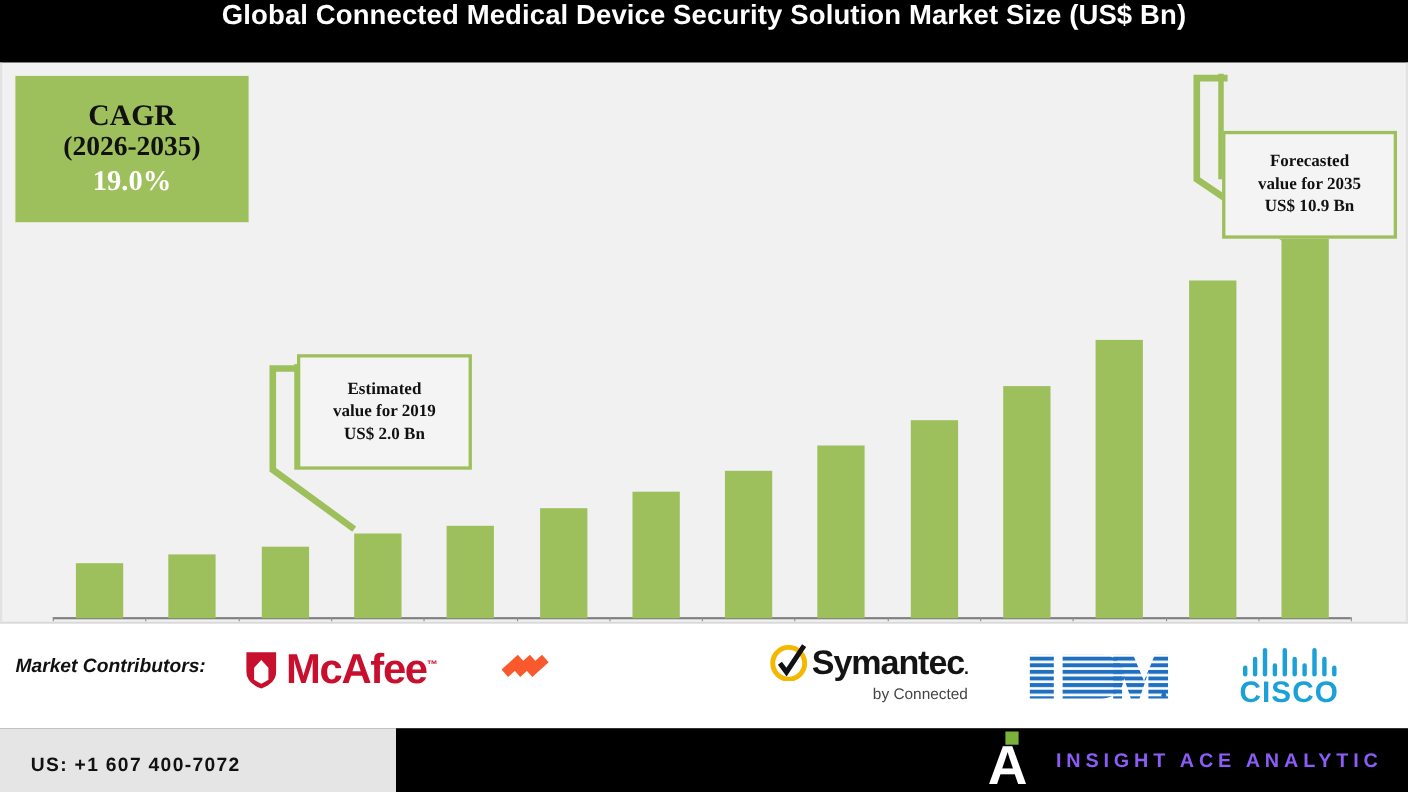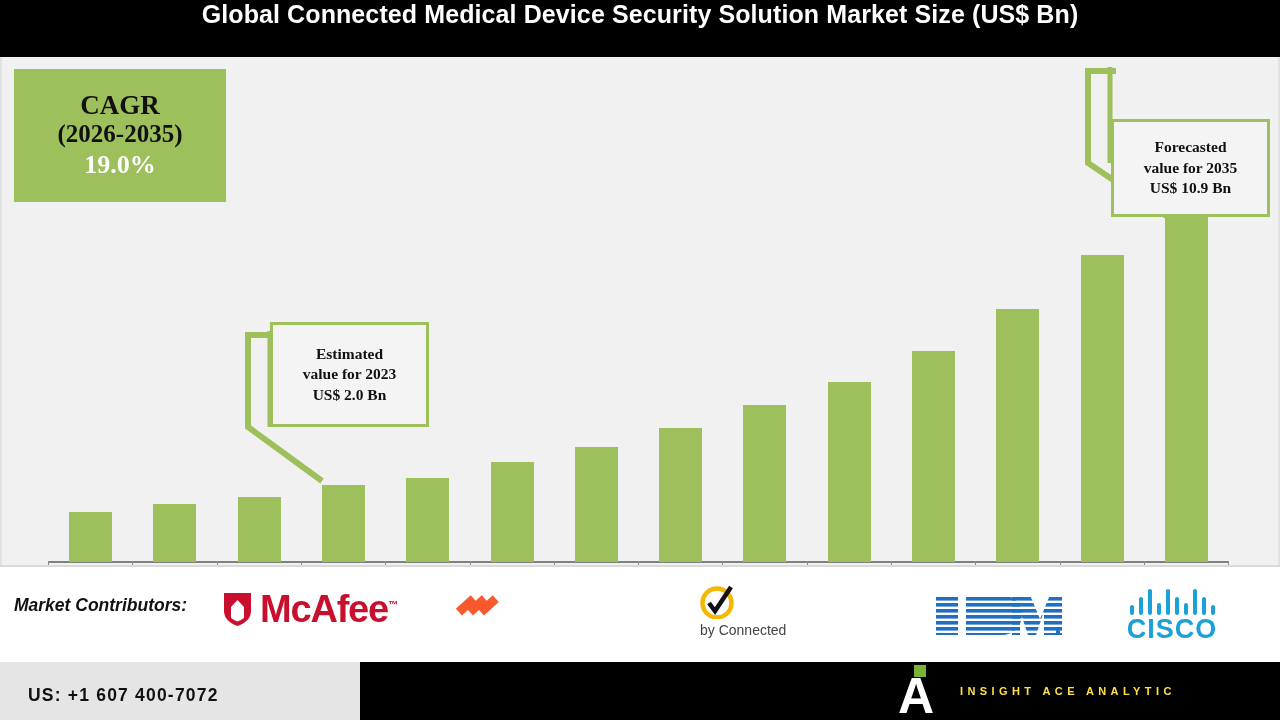--- a/index.html
+++ b/index.html
@@ -153,21 +153,21 @@
     letter-spacing:1.2px;font-family:"Liberation Sans", sans-serif;
   }
   .brand{position:absolute;left:898px;top:0;height:58px;display:flex;align-items:center;}
   .brand-mark{position:relative;width:40px;height:52px;margin-right:22px;}
   .brand-a{
     position:absolute;left:0;bottom:0;font-size:50px;font-weight:bold;color:#ffffff;
     font-family:"Liberation Sans", sans-serif;line-height:0.82;
   }
   .brand-sq{position:absolute;left:16px;top:0;width:12px;height:12px;background:#7bb23a;}
   .brand-text{
-    font-size:11px;font-weight:bold;color:#fde047;letter-spacing:4.4px;
+    font-size:18px;font-weight:bold;color:#8b5cf6;letter-spacing:4.4px;
     font-family:"Liberation Sans", sans-serif;
     text-align:center;
   }
 </style>
 </head>
 <body>
 
 <div class="page">
 
   <div class="title-bar">
@@ -264,21 +264,21 @@
         <div class="xlabel" style="left: 1095.9px;">2035 (F)</div>
       </div>
 
     <svg class="leader" style="left:238px;top:272px;width:110px;height:160px;" viewBox="0 0 110 160">
       <path d="M 36 6 L 8 6 L 8 98 L 82 152" fill="none" stroke="#9dbf5c" stroke-width="6"></path>
       <path d="M 30 2 L 30 98" fill="none" stroke="#9dbf5c" stroke-width="5"></path>
     </svg>
 
     <div class="callout callout-est">
       <div class="cl">Estimated</div>
-      <div class="cl">value for 2023</div>
+      <div class="cl">value for 2019</div>
       <div class="cl">US$ 2.0 Bn</div>
     </div>
 
     <svg class="leader" style="left:1078px;top:8px;width:110px;height:160px;" viewBox="0 0 110 160">
       <path d="M 36 6 L 8 6 L 8 98 L 88 152" fill="none" stroke="#9dbf5c" stroke-width="6"></path>
       <path d="M 30 2 L 30 98" fill="none" stroke="#9dbf5c" stroke-width="5"></path>
     </svg>
 
     <div class="callout callout-fc">
       <div class="cl">Forecasted</div>
@@ -313,20 +313,21 @@
     </div>
 
     <div class="symantec">
       <div class="sym-row">
         <div class="sym-mark">
           <svg width="34" height="34" viewBox="0 0 34 34">
             <circle cx="17" cy="18" r="14.5" fill="none" stroke="#f5b800" stroke-width="4.5"></circle>
             <path d="M9 18 L15 26 L31 2" fill="none" stroke="#111111" stroke-width="4.5"></path>
           </svg>
         </div>
+        <div class="sym-text">Symantec<span style="font-size:16px;">.</span></div>
       </div>
       <div class="sym-sub">by Connected</div>
     </div>
 
     <div class="ibm">
       <svg width="126" height="48" viewBox="0 0 126 48">
         <defs>
           <pattern id="stripes" width="6" height="6" patternUnits="userSpaceOnUse">
             <rect width="6" height="3.6" fill="#1f70c1"></rect>
           </pattern>

